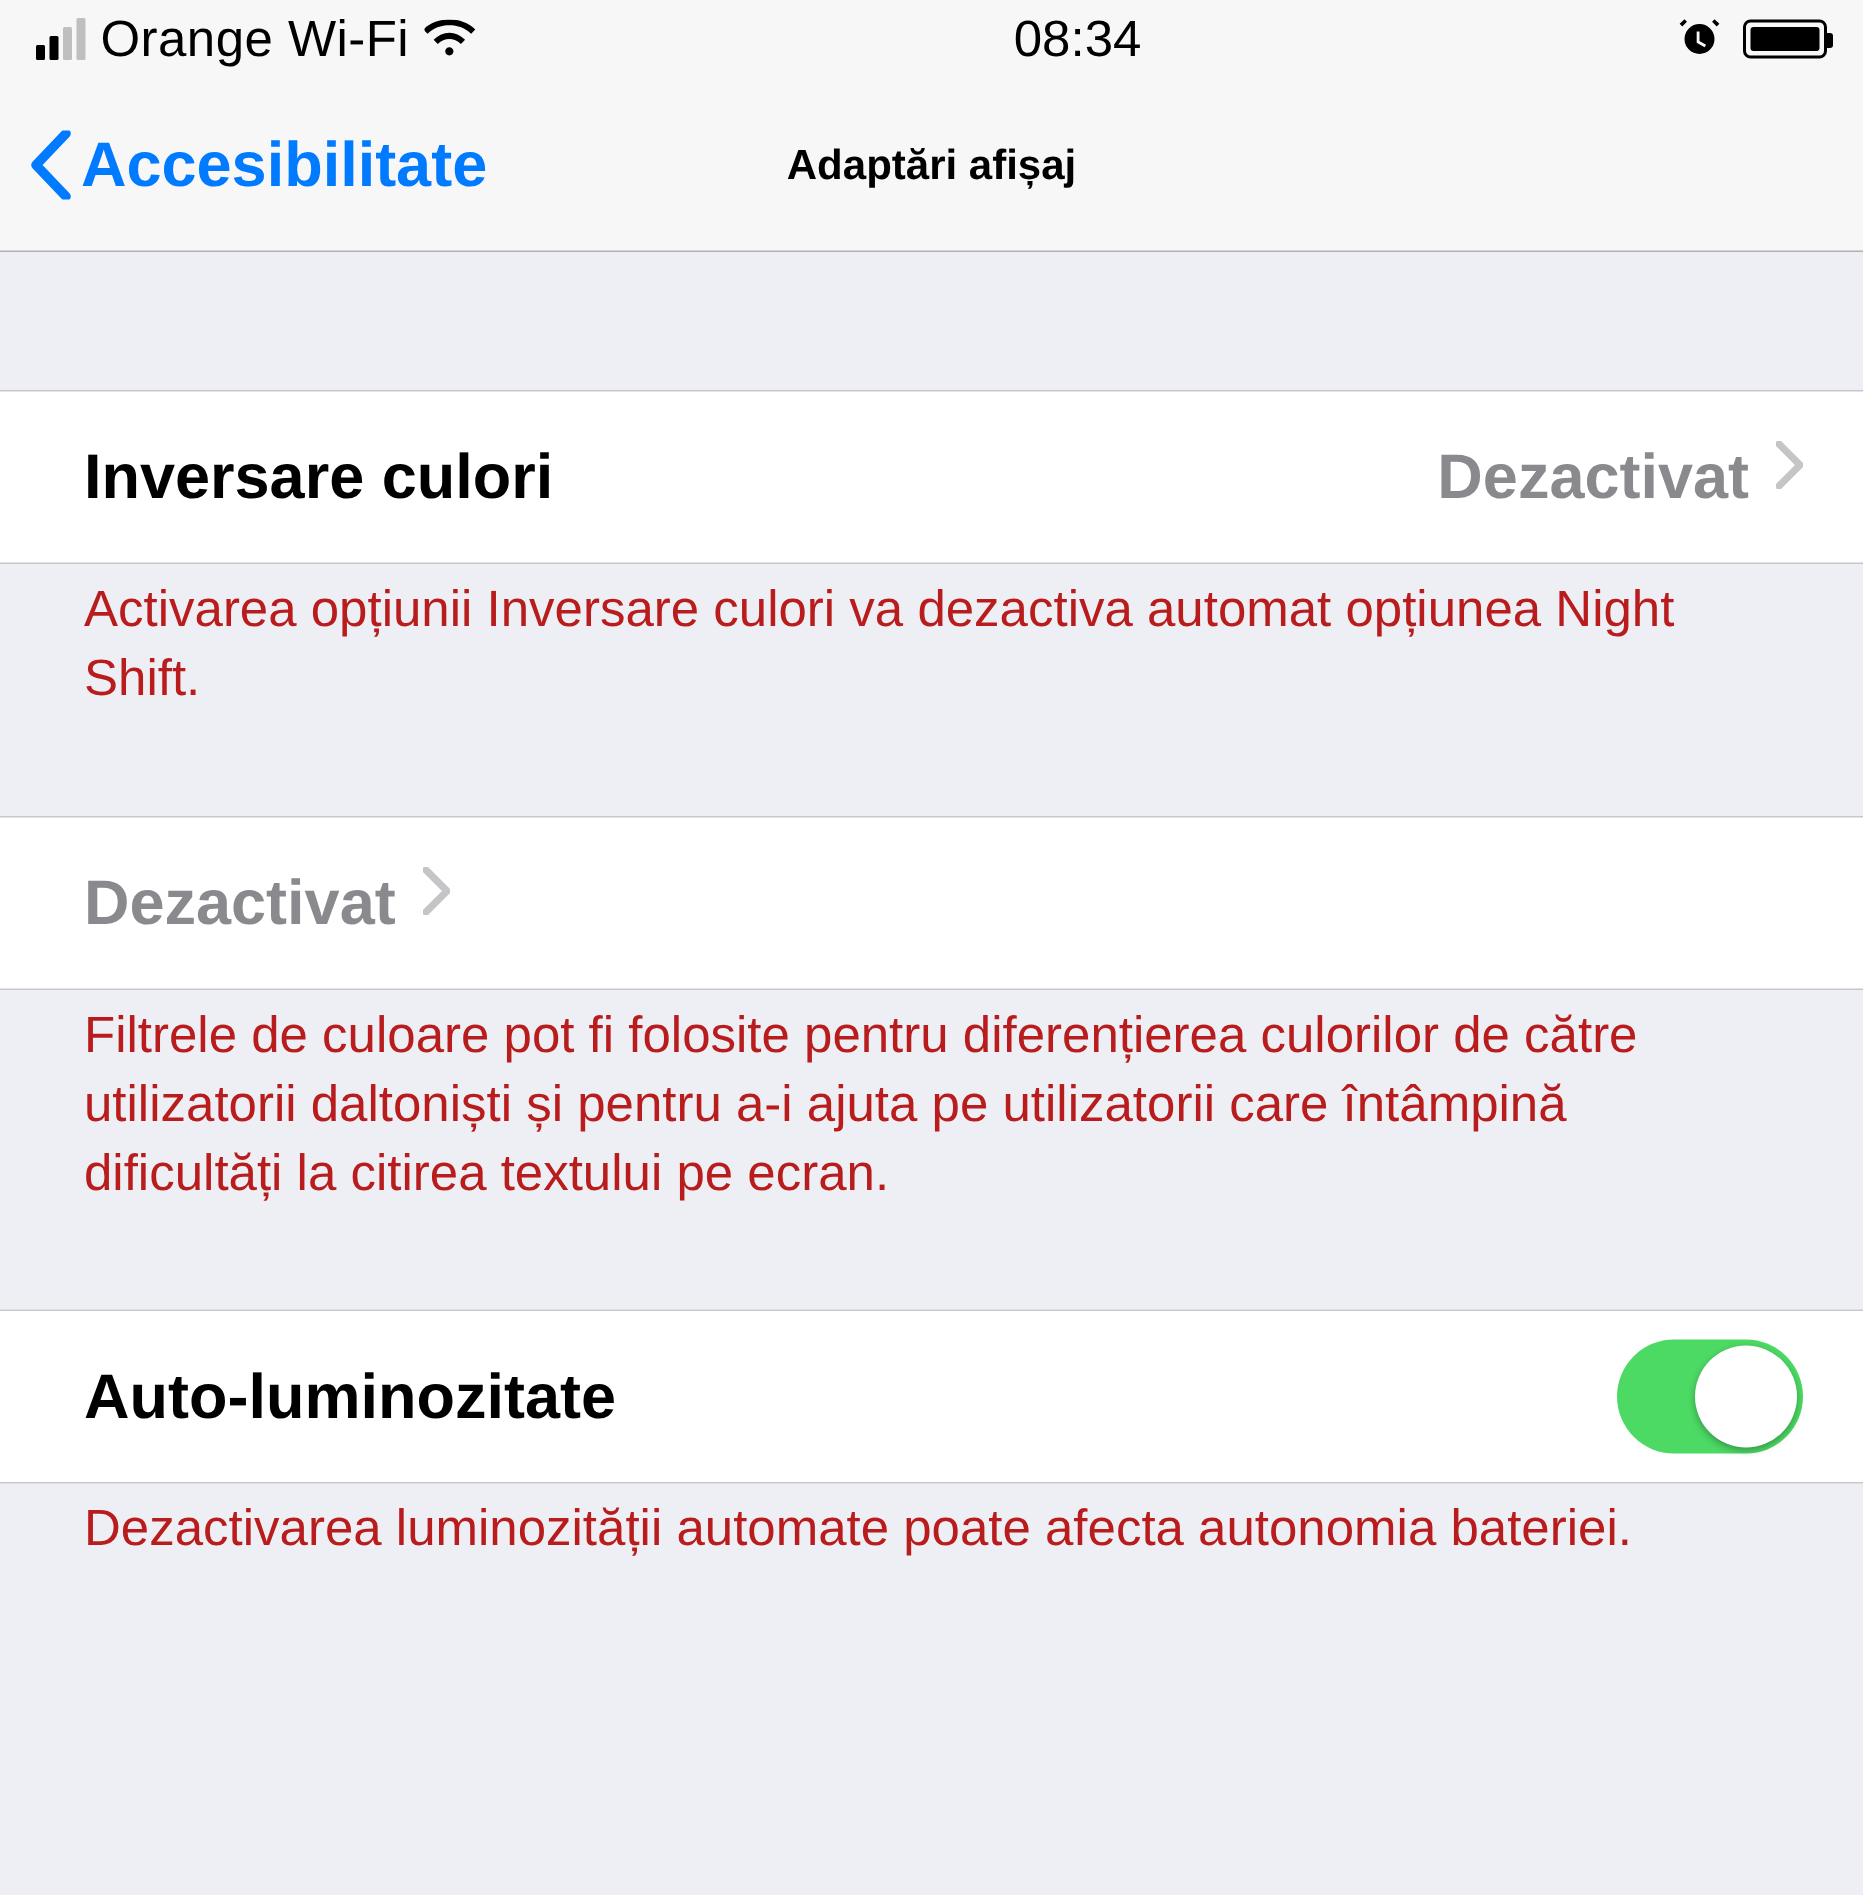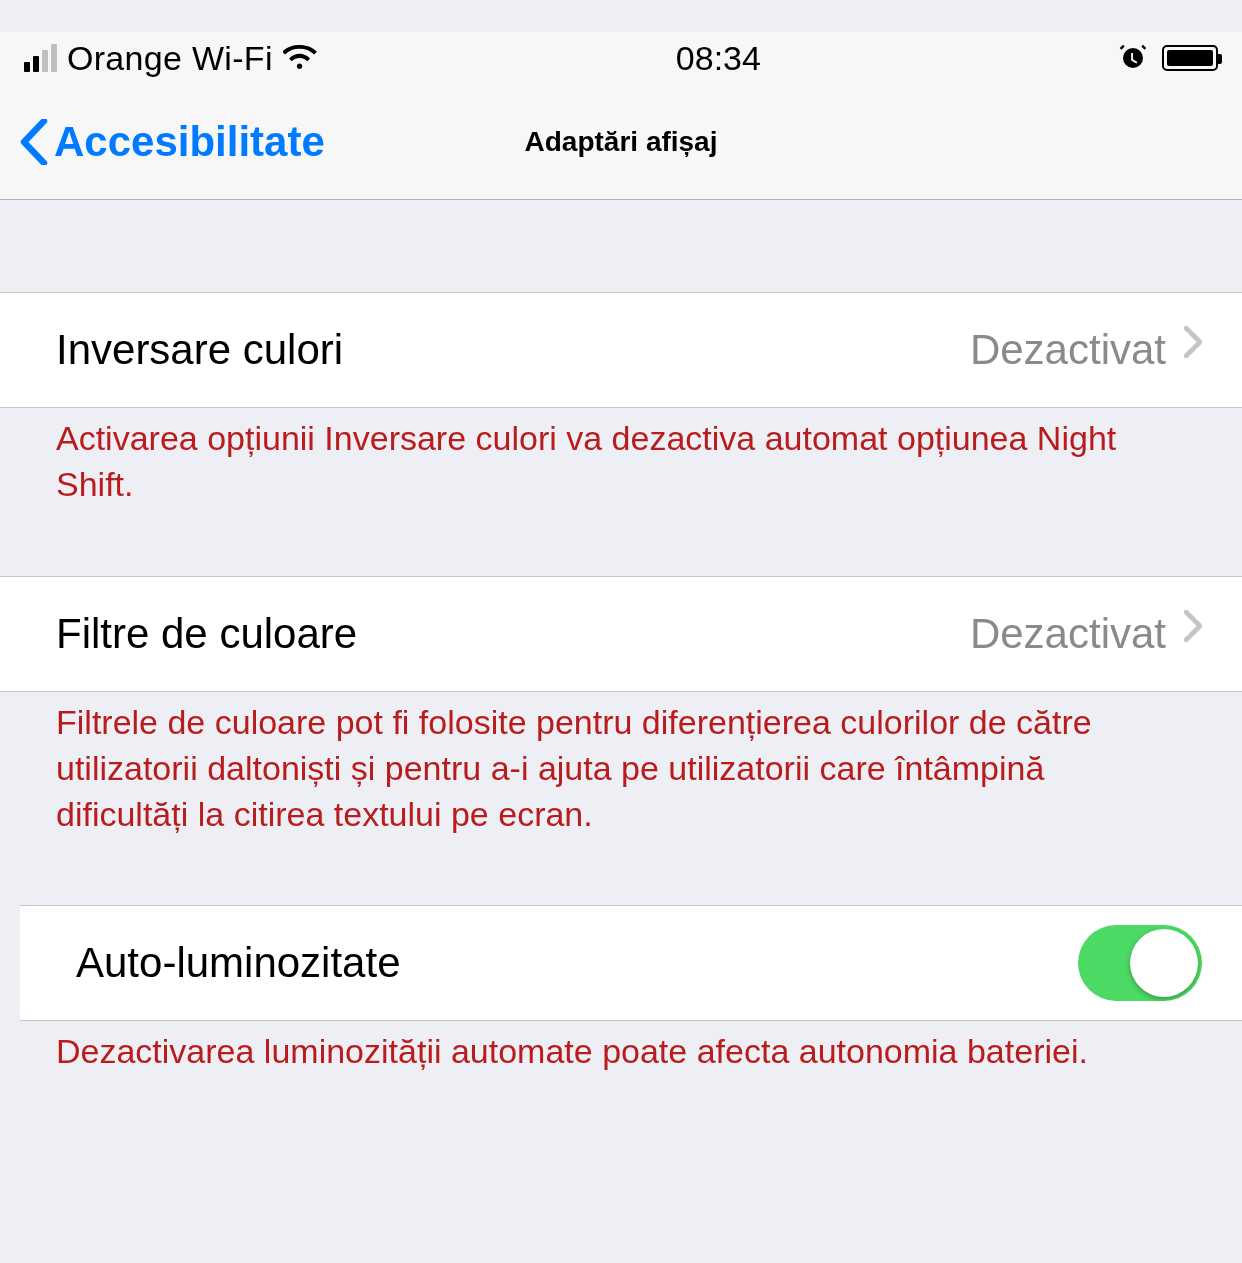--- a/index.html
+++ b/index.html
@@ -14,21 +14,20 @@
 
     
     .status-bar {
       height: 52px;
       background: #f7f7f8;
       display: flex;
       align-items: center;
       justify-content: space-between;
       padding: 0 24px;
       font-size: 34px;
-      margin-top: 32px;
     }
     .status-left { display: flex; align-items: center; gap: 10px; }
     .status-right { display: flex; align-items: center; gap: 14px; }
     .signal-bars { display: flex; align-items: flex-end; gap: 3px; }
     .signal-bar { width: 6px; background: #000; border-radius: 1px; }
     .signal-bar:nth-child(1){height:10px;}
     .signal-bar:nth-child(2){height:16px;}
     .signal-bar:nth-child(3){height:22px;background:#bfbfbf;}
     .signal-bar:nth-child(4){height:28px;background:#bfbfbf;}
     .carrier { font-size: 34px; letter-spacing: 0.3px; }
@@ -67,20 +66,21 @@
     .row {
       background: #fff;
       height: 116px;
       border-top: 1px solid #c7c7cb;
       border-bottom: 1px solid #c7c7cb;
       display:flex;
       align-items:center;
       justify-content: space-between;
       padding: 0 40px 0 56px;
       cursor: pointer;
+      font-weight: bold;
     }
     .row-label { font-size: 42px; color:#000; }
     .row-right { display:flex; gap: 18px; }
     .row-value { font-size: 42px; color:#8a8a8e; }
     .chevron-right svg { display:block; }
 
     .footer-text {
       padding: 8px 56px 0 56px;
       font-size: 34px;
       line-height: 1.35;
@@ -162,33 +162,32 @@
           <path d="M1 1l7 7-7 7" stroke="#c5c5c8" stroke-width="2.4" fill="none" stroke-linecap="round" stroke-linejoin="round"></path>
         </svg>
     </span>
   </div>
 </div>
 <div class="footer-text">Activarea opțiunii Inversare culori va dezactiva automat opțiunea Night Shift.</div>
 
 <div style="height:68px"></div>
 
 <div class="row">
-  <span class="row-label">Filtre de culoare</span>
   <div class="row-right">
     <span class="row-value">Dezactivat</span>
     <span class="chevron-right">
       <svg width="18" height="32" viewBox="0 0 9 16">
           <path d="M1 1l7 7-7 7" stroke="#c5c5c8" stroke-width="2.4" fill="none" stroke-linecap="round" stroke-linejoin="round"></path>
         </svg>
     </span>
   </div>
 </div>
 <div class="footer-text">Filtrele de culoare pot fi folosite pentru diferențierea culorilor de către utilizatorii daltoniști și pentru a-i ajuta pe utilizatorii care întâmpină dificultăți la citirea textului pe ecran.</div>
 
 <div style="height:68px"></div>
 
-<div class="row" style="cursor:default;margin-left:20px;">
+<div class="row" style="cursor:default;">
   <span class="row-label">Auto-luminozitate</span>
   <div class="toggle">
     <div class="toggle-knob"></div>
   </div>
 </div>
 <div class="footer-text">Dezactivarea luminozității automate poate afecta autonomia bateriei.</div>
 
 </body></html>

